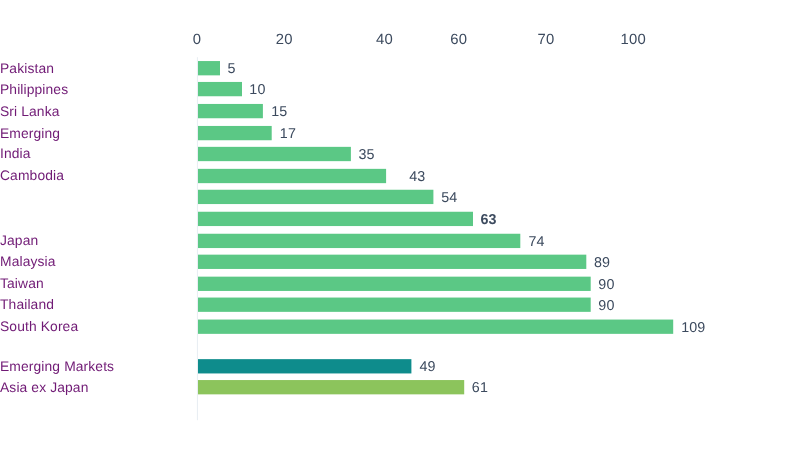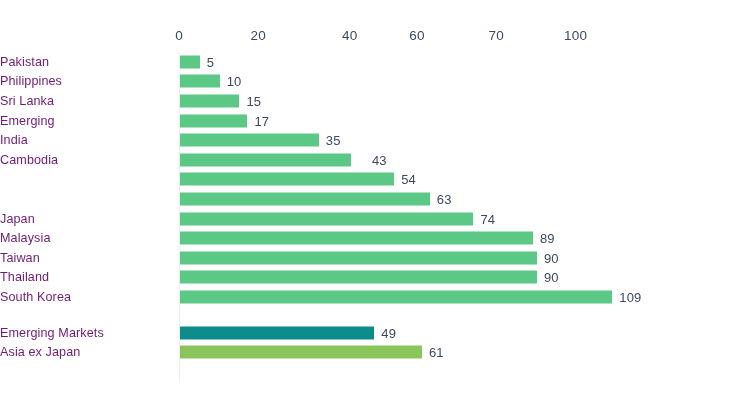--- a/index.html
+++ b/index.html
@@ -140,21 +140,21 @@
           <div class="cat-label">Cambodia</div>
           <div class="bar" style="width: 170.542px; background: rgb(91, 200, 133);"></div>
           <div class="val-label" style="left: 372px;">43</div>
         </div>
         <div class="row">
           <div class="bar" style="width: 214.169px; background: rgb(91, 200, 133);"></div>
           <div class="val-label" style="left: 401.169px;">54</div>
         </div>
         <div class="row">
           <div class="bar" style="width: 249.864px; background: rgb(91, 200, 133);"></div>
-          <div class="val-label" style="left: 436.864px;">63</div>
+          <div class="val-label" style="left: 436.864px; font-weight: bold;">63</div>
         </div>
         <div class="row">
           <div class="cat-label">Japan</div>
           <div class="bar" style="width: 293.492px; background: rgb(91, 200, 133);"></div>
           <div class="val-label" style="left: 480.492px;">74</div>
         </div>
         <div class="row">
           <div class="cat-label">Malaysia</div>
           <div class="bar" style="width: 352.983px; background: rgb(91, 200, 133);"></div>
           <div class="val-label" style="left: 539.983px;">89</div>

